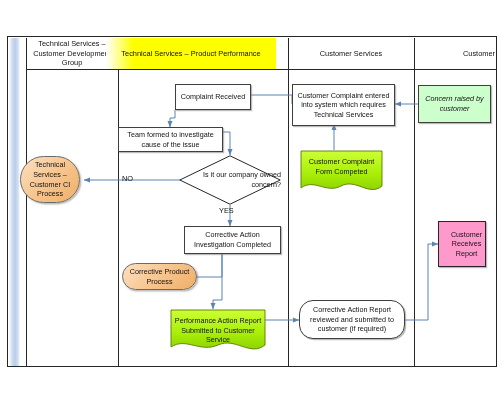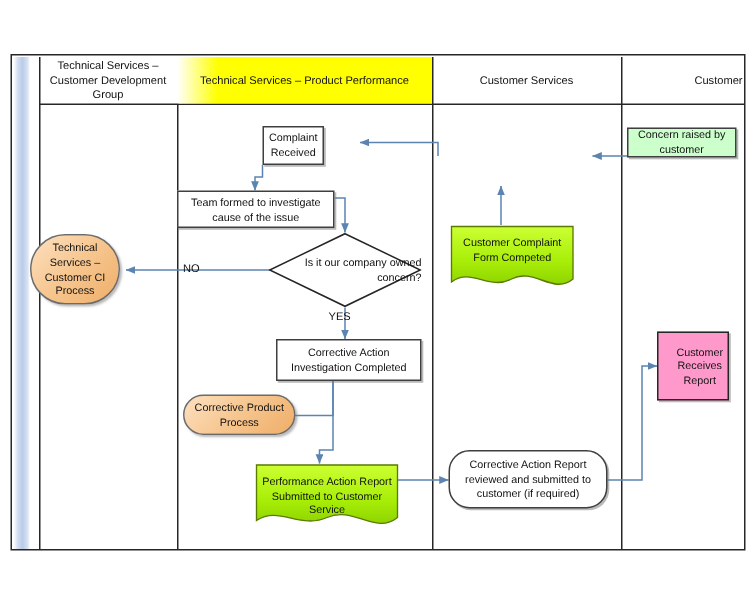--- a/index.html
+++ b/index.html
@@ -96,21 +96,21 @@
   <div id="frame"></div>
   <div class="left-strip"></div>
 
   <div class="vline" style="left:26px;"></div>
   <div class="vline" style="left:118px;"></div>
   <div class="vline" style="left:288px;"></div>
   <div class="vline" style="left:414px;"></div>
   <div class="hline" style="left:26px;top:68.5px;width:470px;"></div>
 
   <div class="lane-head" style="left:26px;width:92px;">Technical Services – Customer Development Group</div>
-  <div class="lane-head highlight" style="left:118px;width:170px;">Technical Services – Product Performance</div>
+  <div class="lane-head highlight" style="left:106px;width:170px;">Technical Services – Product Performance</div>
   <div class="lane-head" style="left:288px;width:126px;">Customer Services</div>
   <div class="lane-head" style="left:438px;width:82px;">Customer</div>
 
   <svg id="wires">
     <defs>
       <marker id="ah" markerWidth="7" markerHeight="7" refX="6.2" refY="2.6" orient="auto" markerUnits="userSpaceOnUse">
         <path d="M0,0 L6.4,2.6 L0,5.2 z" fill="#5b84b1"></path>
       </marker>
     </defs>
     <g stroke="#5b84b1" stroke-width="1" fill="none" marker-end="url(#ah)">
@@ -132,21 +132,21 @@
       <path d="M222,254 L222,277 L176,277"></path>
 
       <path d="M222,254 L222,300 L213,300 L213,309"></path>
 
       <path d="M264,330 L264,320 L299,320"></path>
 
       <path d="M405,320 L428,320 L428,244 L438,244"></path>
     </g>
   </svg>
 
-  <div class="node proc" style="left:175px;top:84px;width:41px;height:26px;">Complaint Received</div>
+  <div class="node proc" style="left:175px;top:84px;width:76px;height:26px;">Complaint Received</div>
 
   <div class="node proc" style="left:118px;top:127px;width:105px;height:25px;">Team formed to investigate cause of the issue</div>
 
   <div class="decision" style="left:179px;top:155px;width:102px;height:50px;">
     <svg width="102" height="50" viewBox="0 0 102 50">
       <polygon points="51,0.8 101.2,25 51,49.2 0.8,25" fill="#ffffff" stroke="#262626" stroke-width="1"></polygon>
     </svg>
     <div class="dectext">Is it our company owned concern?</div>
   </div>
 
@@ -166,34 +166,35 @@
           <stop offset="100%" stop-color="#8fd400"></stop>
         </linearGradient>
       </defs>
       <path d="M1,1 L95,1 L95,36 C80,48 66,28 48,36 C30,44 16,28 1,38 Z" fill="url(#dg1)" stroke="#5a7a00" stroke-width="0.9"></path>
     </svg>
     <div class="doctext">Performance Action Report Submitted to Customer Service</div>
   </div>
 
   <div class="node term" style="left:20px;top:156px;width:60px;height:47px;">Technical Services – Customer CI Process</div>
 
+  <div class="node proc" style="left:292px;top:84px;width:103px;height:42px;">Customer Complaint entered into system which requires Technical Services</div>
 
   <div class="docshape" style="left:300px;top:150px;width:83px;height:46px;">
     <svg width="83" height="46" viewBox="0 0 83 46">
       <defs>
         <linearGradient id="dg2" x1="0" y1="0" x2="0" y2="1">
           <stop offset="0%" stop-color="#ccff33"></stop>
           <stop offset="60%" stop-color="#a8ee08"></stop>
           <stop offset="100%" stop-color="#8fd400"></stop>
         </linearGradient>
       </defs>
       <path d="M1,1 L82,1 L82,36 C69,47 56,28 41,36 C26,44 14,28 1,38 Z" fill="url(#dg2)" stroke="#5a7a00" stroke-width="0.9"></path>
     </svg>
     <div class="doctext">Customer Complaint Form Competed</div>
   </div>
 
   <div class="node proc" style="left:299px;top:300px;width:106px;height:39px;border-radius:14px;">Corrective Action Report reviewed and submitted to customer (if required)</div>
 
-  <div class="node proc-green" style="left:418px;top:85px;width:73px;height:20px;">Concern raised by customer</div>
+  <div class="node proc-green" style="left:418px;top:85px;width:73px;height:38px;font-style:italic;">Concern raised by customer</div>
 
   <div class="node proc-pink" style="left:438px;top:221px;width:48px;height:46px;">Customer Receives Report</div>
 
 </div>
 
 </body></html>

